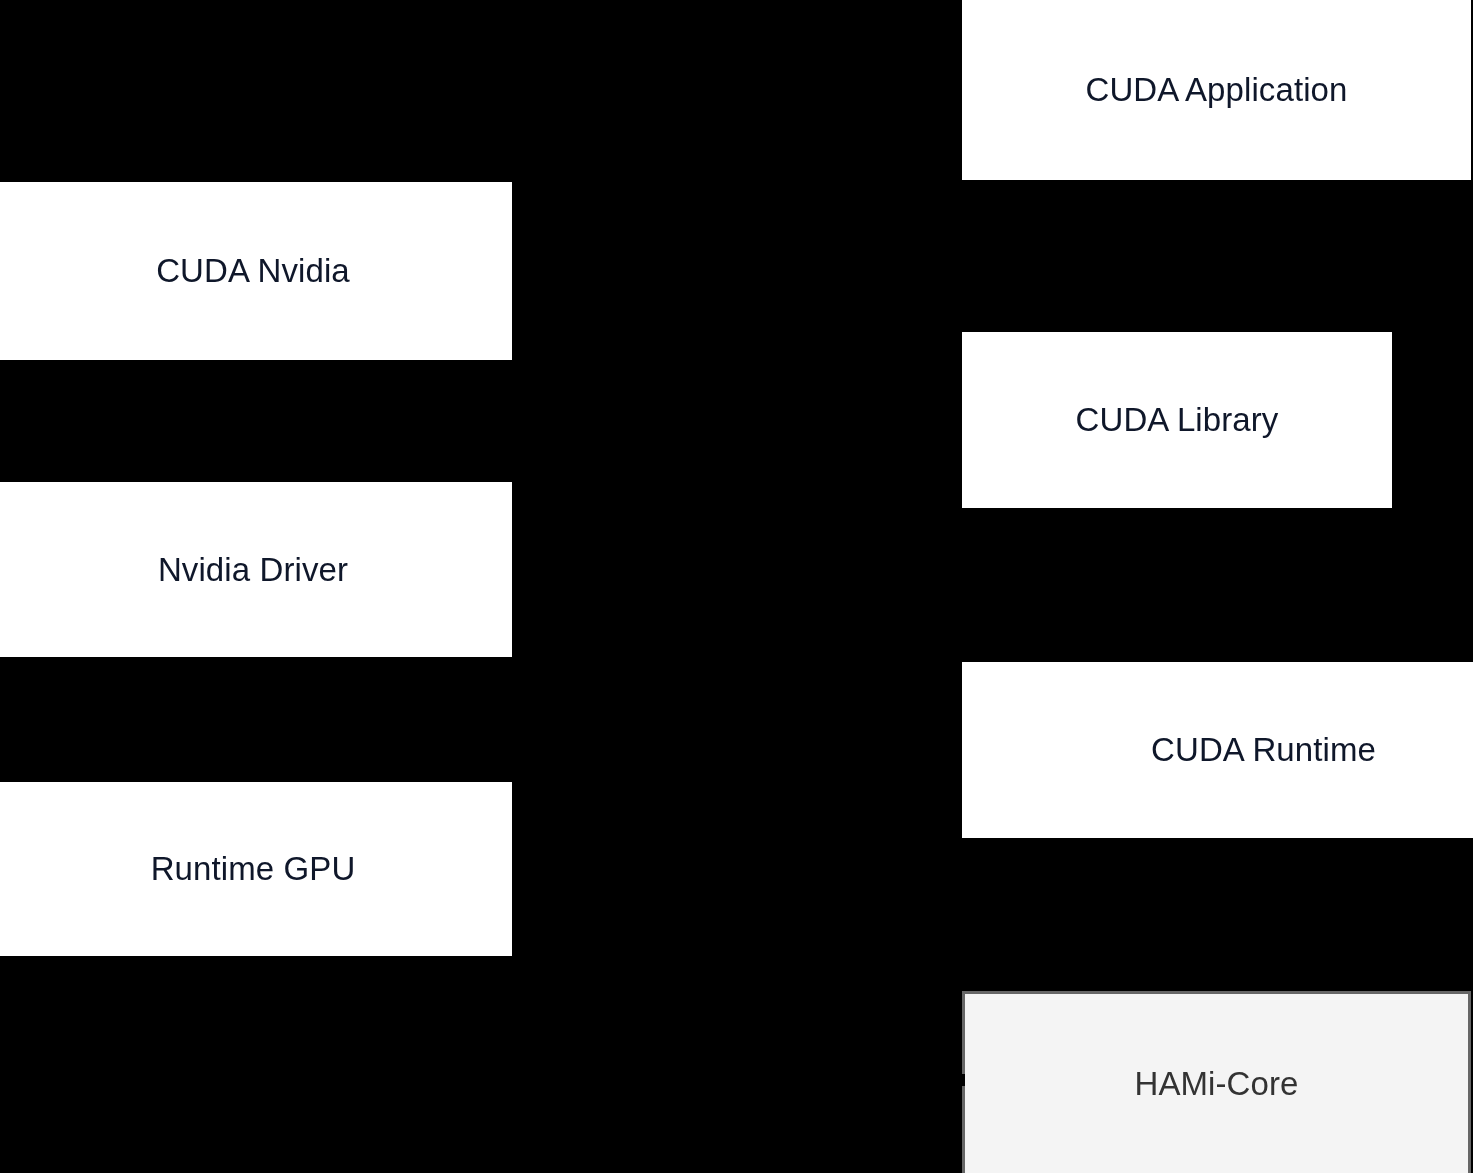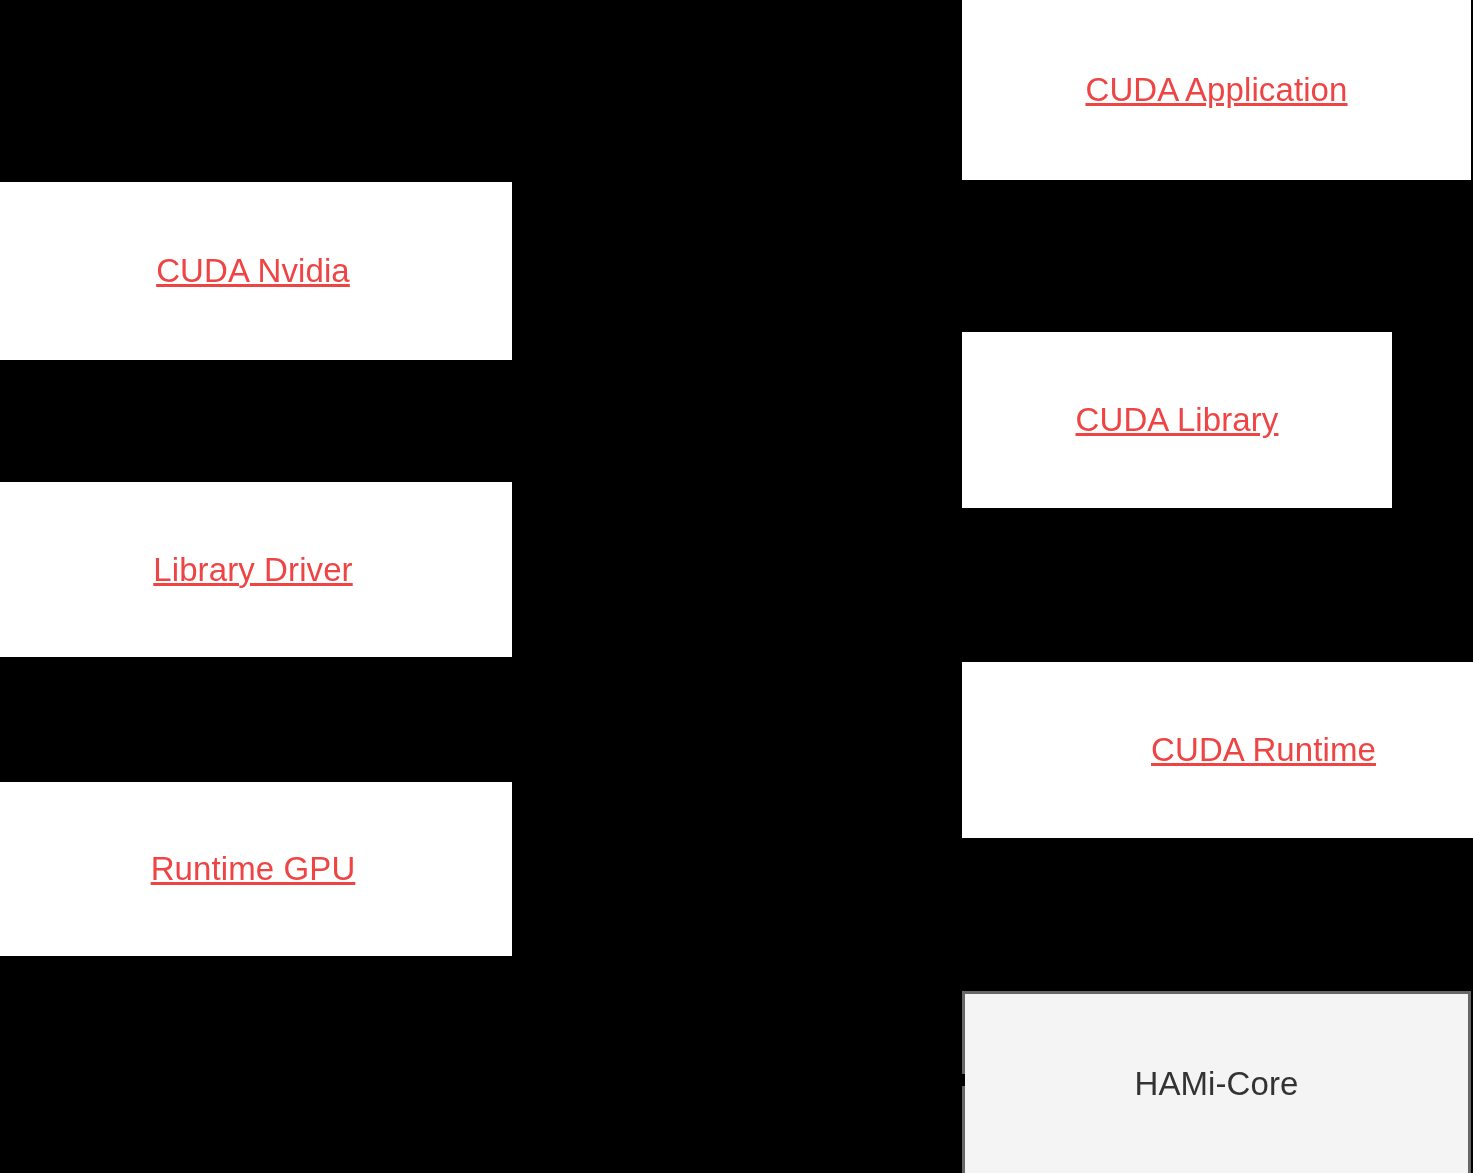--- a/index.html
+++ b/index.html
@@ -29,23 +29,22 @@
     text-align: center;
     font-size: 33px;
     line-height: 1.15;
     letter-spacing: 0.1px;
     white-space: nowrap;
     user-select: none;
   }
   
   .node.solid {
     background: #ffffff;
-    color: #ef4444;
+    color: #0f172a;
     border: 0;
-    text-decoration: underline;
   }
   
   .node.shaded {
     background: #f4f4f4;
     color: #333333;
     border: 3px solid #666666;
   }
   .node-label {
     display: block;
   }
@@ -58,21 +57,21 @@
 </head>
 <body>
 
 <div id="canvas">
 
   <div class="node solid" style="left:-6px; top:182px; width:518px; height:178px;">
     <span class="node-label">CUDA Nvidia</span>
   </div>
 
   <div class="node solid" style="left:-6px; top:482px; width:518px; height:175px;">
-    <span class="node-label">Library Driver</span>
+    <span class="node-label">Nvidia Driver</span>
   </div>
 
   <div class="node solid" style="left:-6px; top:782px; width:518px; height:174px;">
     <span class="node-label">Runtime GPU</span>
   </div>
 
   <div class="node solid" style="left:962px; top:-1px; width:509px; height:181px;">
     <span class="node-label">CUDA Application</span>
   </div>
 

